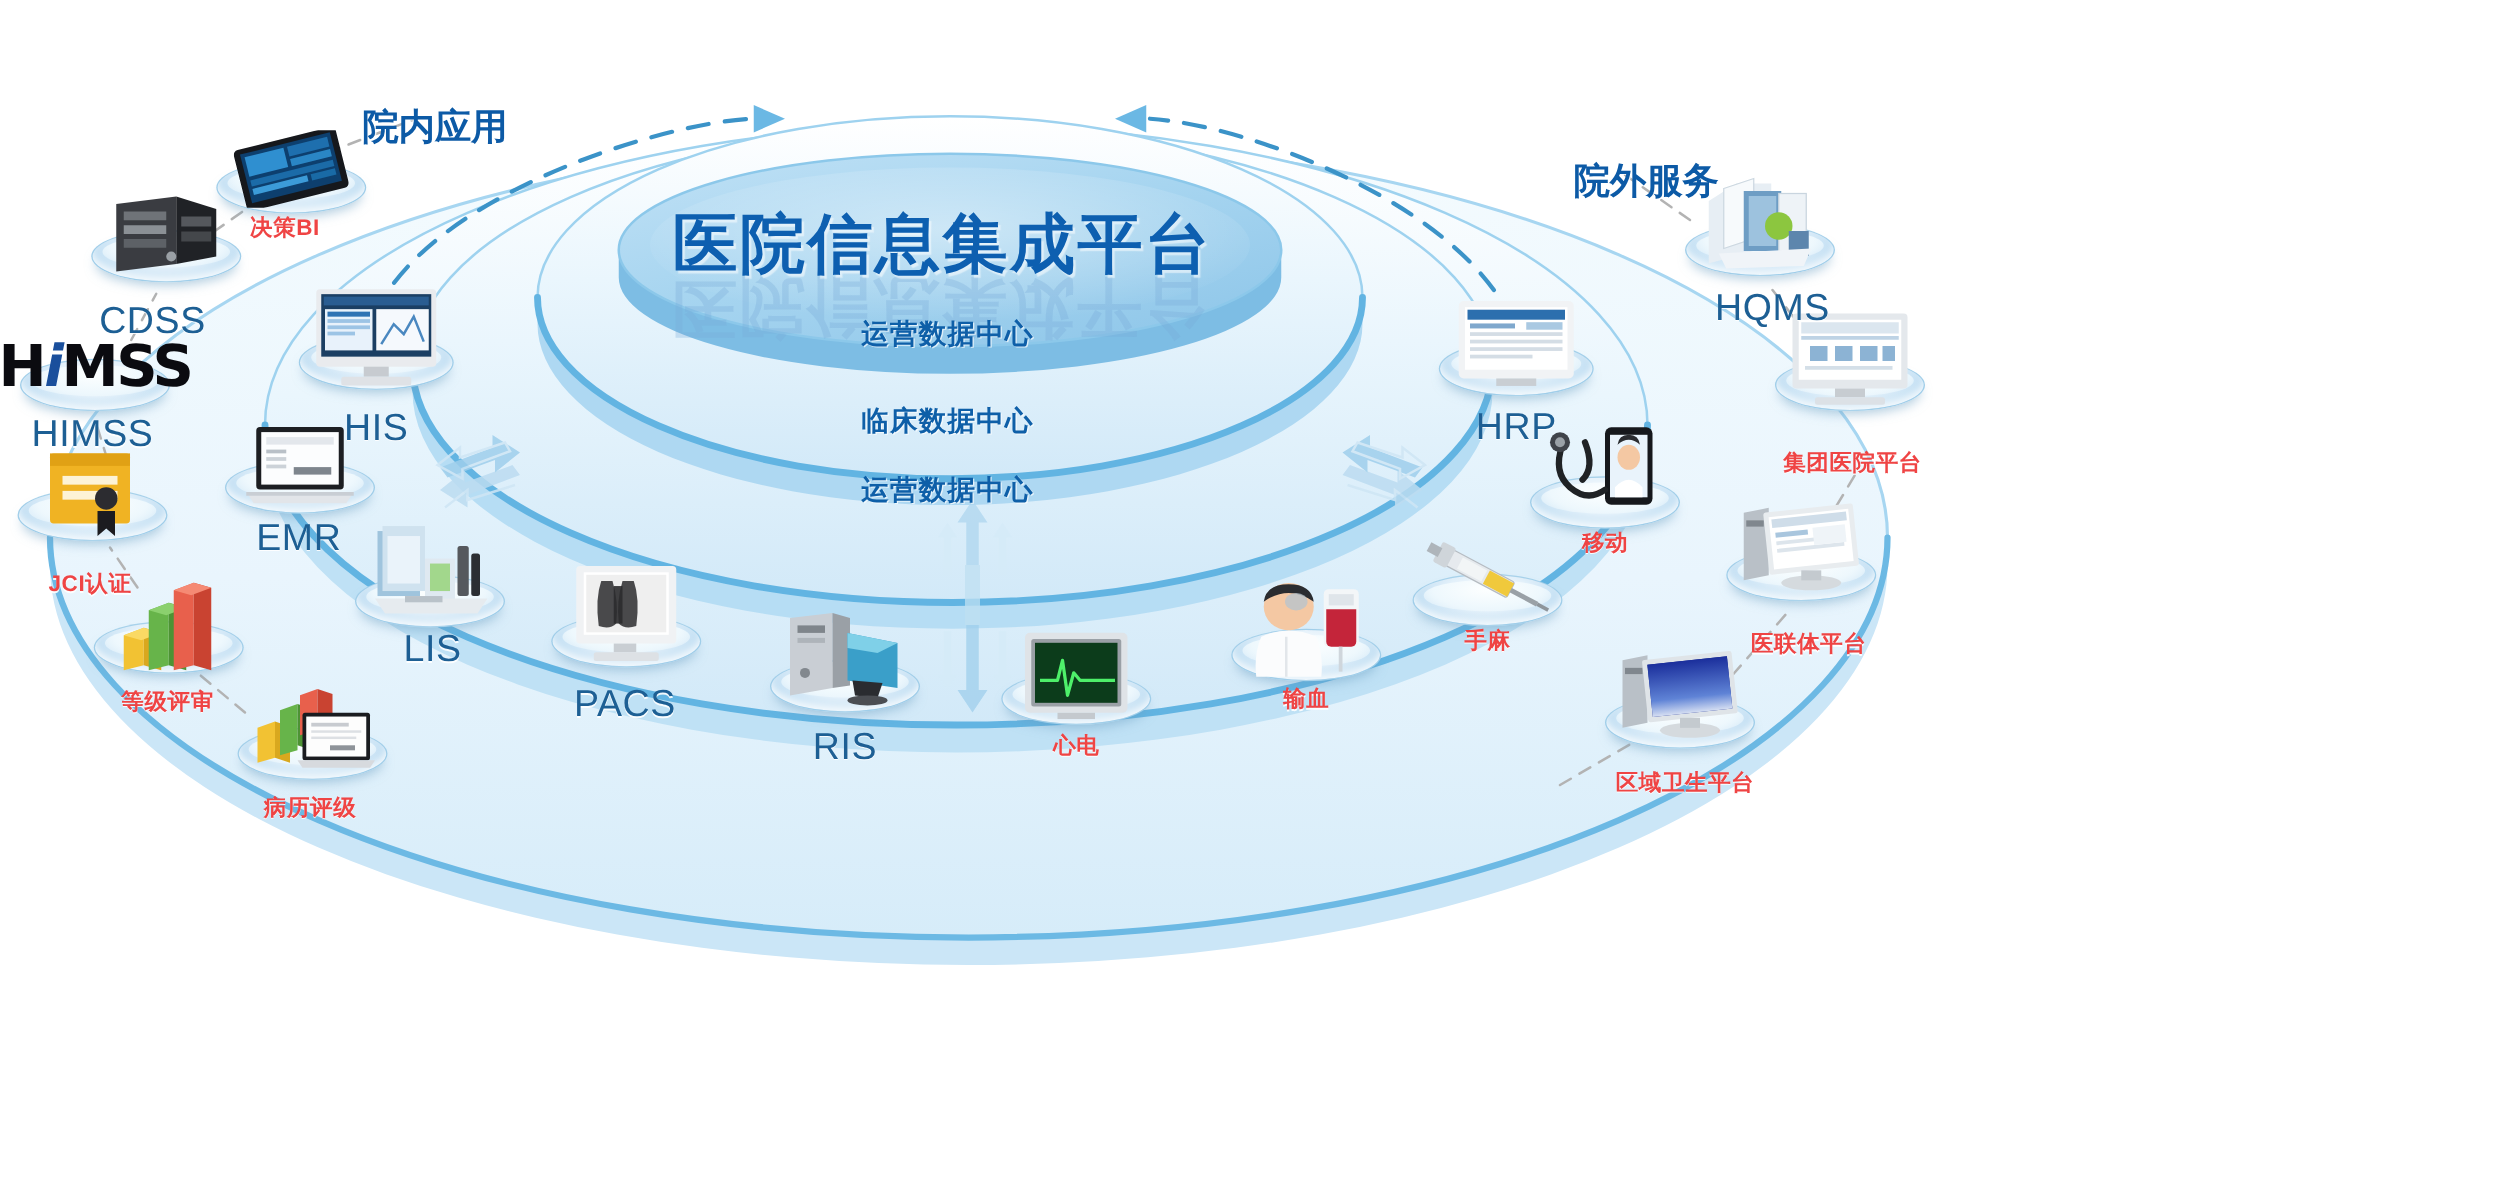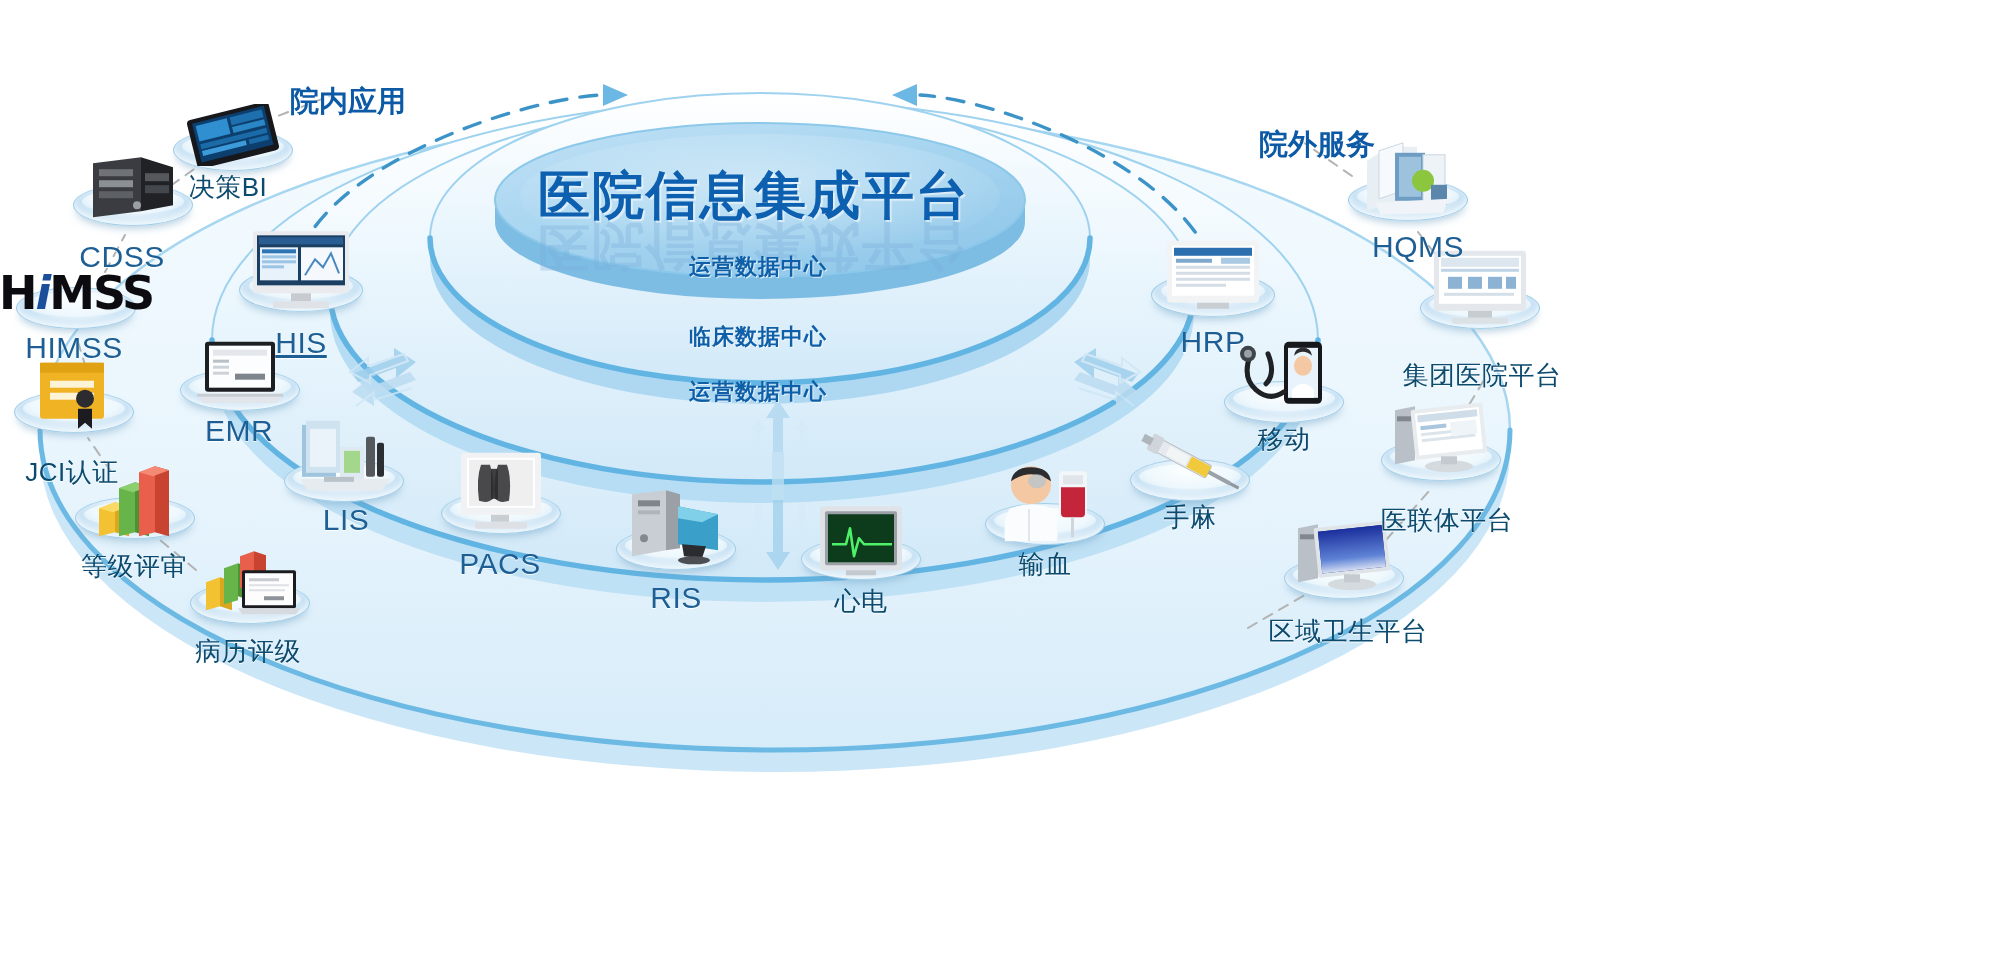--- a/index.html
+++ b/index.html
@@ -11,21 +11,21 @@
   #stage{position:absolute;left:0;top:0;width:2000px;height:909px;}
   svg.layer{position:absolute;left:0;top:0;width:2000px;height:955px;}
 
   
   .lbl{
     position:absolute;white-space:nowrap;
     color:#1b6fa8;font-size:27px;letter-spacing:.5px;
     transform:translate(-50%,0);
     text-shadow:0 1px 0 rgba(255,255,255,.9);
   }
-  .lbl.cn{color:#0c4a6e;font-size:26px;font-weight:400;}
+  .lbl.cn{color:#ef4444;font-size:18px;font-weight:700;}
   .lbl.en{color:#1d5f94;font-size:30px;font-weight:400;}
 
   .hdr{
     position:absolute;white-space:nowrap;
     color:#0c5aa6;font-size:29px;font-weight:bold;
     transform:translate(-50%,0);
     text-shadow:1px 1px 0 rgba(255,255,255,.8);
   }
 
   .banner{
@@ -548,21 +548,21 @@
         </div>
       </div>
     </div>
   <div id="node-labels">
       <div class="lbl cn" style="left: 228px; top: 170px;">决策BI</div>
       <div class="lbl en" style="left: 122px; top: 240px;">CDSS</div>
       <div class="lbl en" style="left: 74px; top: 331px;">HIMSS</div>
       <div class="lbl cn" style="left: 72px; top: 455px;">JCI认证</div>
       <div class="lbl cn" style="left: 134px; top: 549px;">等级评审</div>
       <div class="lbl cn" style="left: 248px; top: 634px;">病历评级</div>
-      <div class="lbl en" style="left: 301px; top: 326px; text-decoration: underline;">HIS</div>
+      <div class="lbl en" style="left: 301px; top: 326px;">HIS</div>
       <div class="lbl en" style="left: 239px; top: 414px;">EMR</div>
       <div class="lbl en" style="left: 346px; top: 503px;">LIS</div>
       <div class="lbl en" style="left: 500px; top: 547px;">PACS</div>
       <div class="lbl en" style="left: 676px; top: 581px;">RIS</div>
       <div class="lbl cn" style="left: 861px; top: 584px;">心电</div>
       <div class="lbl cn" style="left: 1045px; top: 547px;">输血</div>
       <div class="lbl cn" style="left: 1190px; top: 500px;">手麻</div>
       <div class="lbl cn" style="left: 1284px; top: 422px;">移动</div>
       <div class="lbl en" style="left: 1213px; top: 325px;">HRP</div>
       <div class="lbl en" style="left: 1418px; top: 230px;">HQMS</div>

